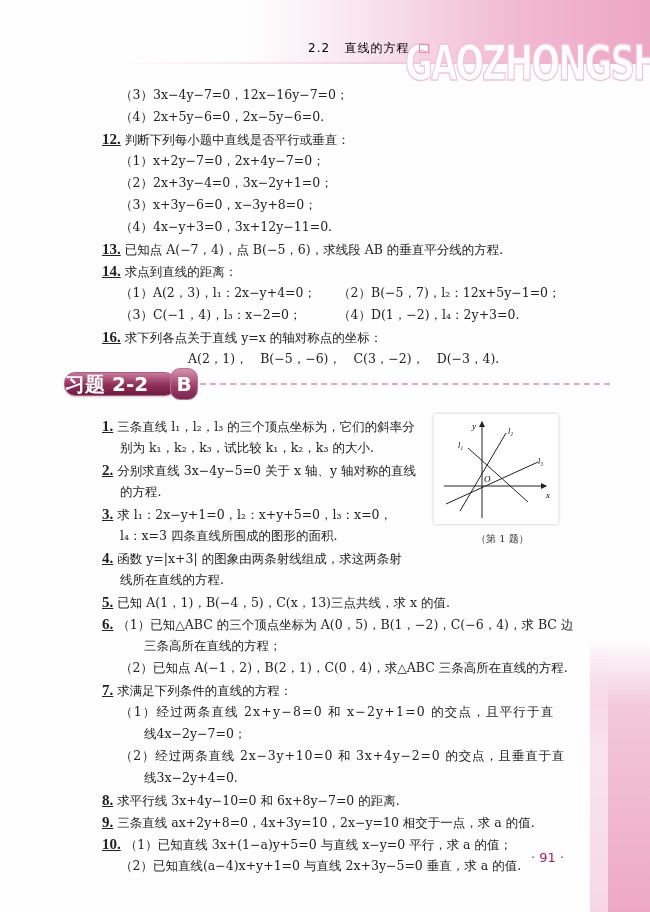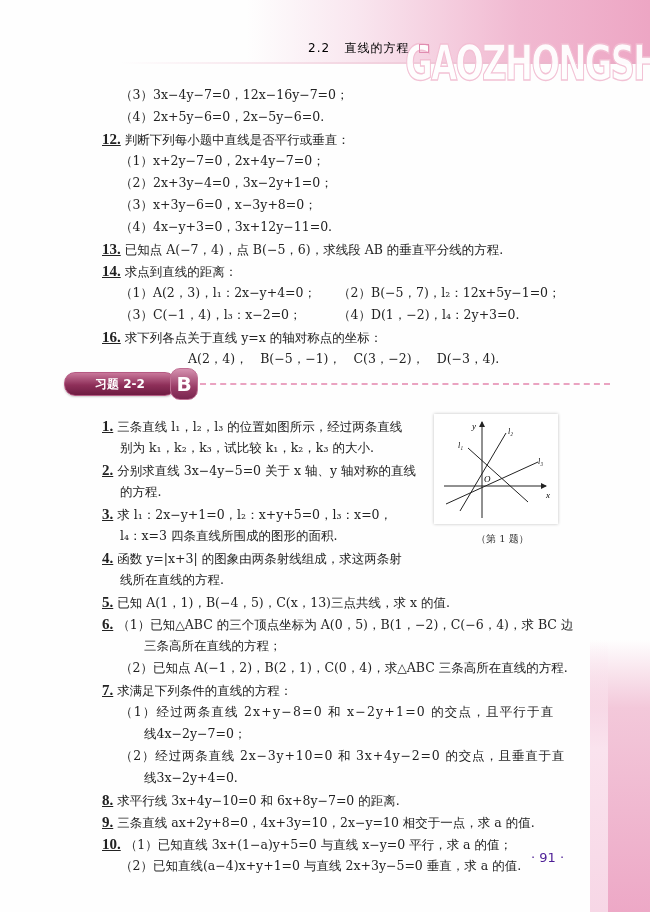--- a/index.html
+++ b/index.html
@@ -21,32 +21,32 @@
     background:linear-gradient(180deg,rgba(250,230,240,0) 0%,#fae3ee 40%,#f7d7e6 100%); }
 
   .line { position:absolute; font-size:12.5px; white-space:nowrap; line-height:16px; }
   .num { font-weight:bold; font-family:"Liberation Serif",serif; font-size:15px; margin-right:4px;text-decoration:underline; }
   .i2 { left:120px; }
   .i3 { left:138px; }
   .i0 { left:102px; }
 
   .badge { position:absolute; left:64px; top:372px; width:110px; height:22px; border-radius:11px;
     background:linear-gradient(180deg,#c9789b 0%,#8e2f59 55%,#6e1c42 100%); border:1px solid #b55a83;
-    color:#fff; font-weight:bold; font-size:12px; text-align:center; line-height:22px;
+    color:#fff; font-weight:bold; font-size:20px; text-align:left; line-height:22px;
     font-family:"DejaVu Sans","Liberation Sans",sans-serif; box-shadow:0 1px 2px rgba(0,0,0,.2); }
   .badge-b { position:absolute; left:170px; top:368px; width:26px; height:30px; border-radius:10px;
     background:linear-gradient(180deg,#d592b0 0%,#9a3d67 60%,#7a2650 100%); border:1px solid #c06f93;
     color:#fff; font-weight:bold; font-size:20px; text-align:center; line-height:30px;
     font-family:"DejaVu Sans","Liberation Sans",sans-serif; }
   .dash-rule { position:absolute; left:200px; top:383px; width:410px; height:0; border-top:2px dashed #eaa3c1; }
 
   .figure { position:absolute; left:434px; top:414px; width:124px; height:110px; background:#fff;
     box-shadow:0 0 3px rgba(0,0,0,.25); }
   .fig-caption { position:absolute; left:476px; top:532px; font-size:10px; color:#333; }
-  .page-num { position:absolute; left:531px; top:850px; font-size:13px; color:#4c1d95;
+  .page-num { position:absolute; left:531px; top:850px; font-size:13px; color:#be185d;
     font-family:"DejaVu Sans","Liberation Sans",sans-serif; }
 </style>
 </head>
 <body>
 
 <div class="header-band"></div>
 <div class="header-line"></div>
 <div class="watermark">GAOZHONGSHUXUE</div>
 <div class="running-head">
   <span>2.2</span>&nbsp;&nbsp;
@@ -74,28 +74,28 @@
   <span class="num">14.</span><span>求点到直线的距离：</span>
 </div>
 <div class="line i2" style="top:285px">（1）A(2，3)，l₁：2x−y+4=0；</div>
 <div class="line" style="left:338px;top:285px">（2）B(−5，7)，l₂：12x+5y−1=0；</div>
 <div class="line i2" style="top:307px">（3）C(−1，4)，l₃：x−2=0；</div>
 <div class="line" style="left:338px;top:307px">（4）D(1，−2)，l₄：2y+3=0.</div>
 
 <div class="line i0" style="top:329px">
   <span class="num">16.</span><span>求下列各点关于直线 y=x 的轴对称点的坐标：</span>
 </div>
-<div class="line" style="left:188px;top:351px">A(2，4)，　B(−5，−1)，　C(3，−2)，　D(−3，4).</div>
+<div class="line" style="left:188px;top:351px">A(2，1)，　B(−5，−6)，　C(3，−2)，　D(−3，4).</div>
 
 <div class="badge">习题 2-2</div>
 <div class="badge-b">B</div>
 <div class="dash-rule"></div>
 
 <div class="line i0" style="top:418px">
-  <span class="num">1.</span><span>三条直线 l₁，l₂，l₃ 的位置如图所示，经过两条直线</span>
+  <span class="num">1.</span><span>三条直线 l₁，l₂，l₃ 的三个顶点坐标为，它们的斜率分</span>
 </div>
 <div class="line i2" style="top:440px">别为 k₁，k₂，k₃，试比较 k₁，k₂，k₃ 的大小.</div>
 
 <div class="line i0" style="top:462px">
   <span class="num">2.</span><span>分别求直线 3x−4y−5=0 关于 x 轴、y 轴对称的直线</span>
 </div>
 <div class="line i2" style="top:484px">的方程.</div>
 
 <div class="line i0" style="top:506px">
   <span class="num">3.</span><span>求 l₁：2x−y+1=0，l₂：x+y+5=0，l₃：x=0，</span>

